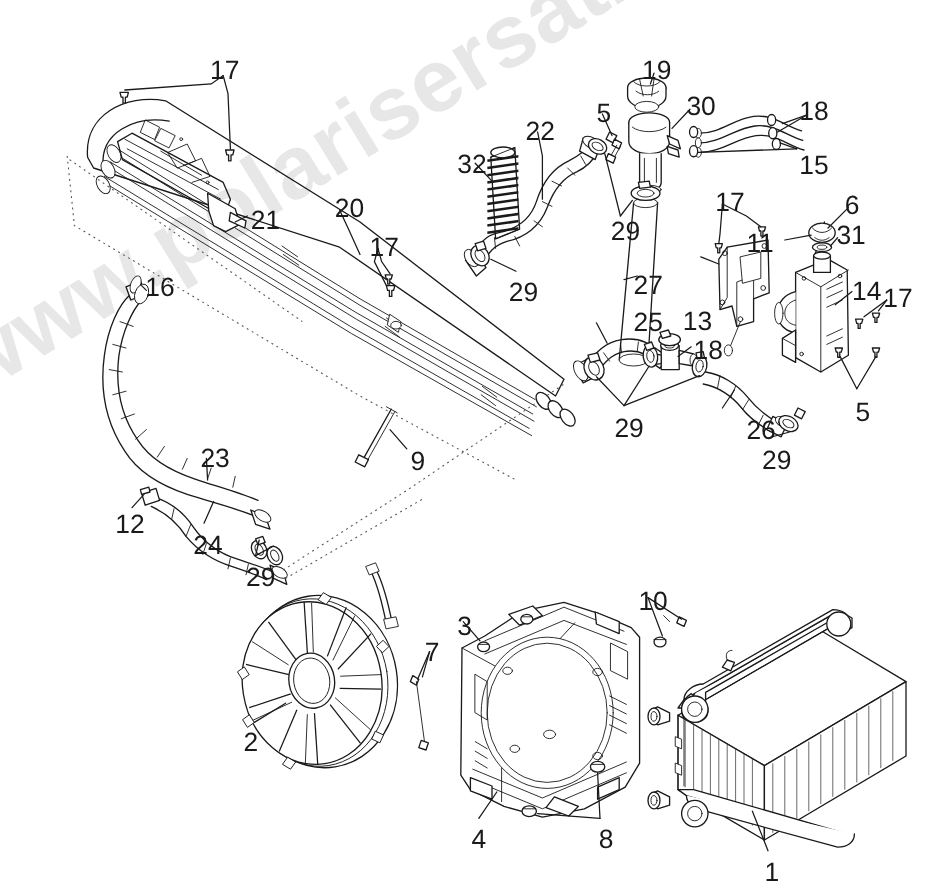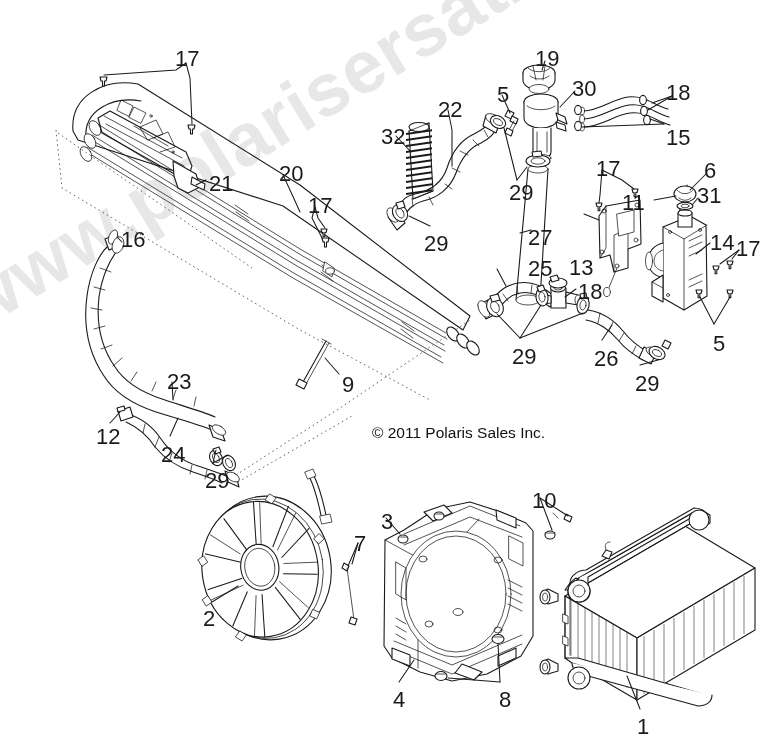--- a/index.html
+++ b/index.html
@@ -658,30 +658,29 @@
   <div class="callout-num" style="left:569px;top:211px;margin-top:46px;">13</div>
   <div class="callout-num" style="left:516px;top:227px;margin-left:12px;">27</div>
   <div class="callout-num" style="left:424px;top:233px;">29</div>
   <div class="callout-num" style="left:121px;top:229px;">16</div>
   <div class="callout-num" style="left:710px;top:232px;">14</div>
   <div class="callout-num" style="left:736px;top:238px;">17</div>
   <div class="callout-num" style="left:500px;top:258px;margin-left:28px;">25</div>
   <div class="callout-num" style="left:578px;top:281px;">18</div>
   <div class="callout-num" style="left:713px;top:333px;">5</div>
   <div class="callout-num" style="left:512px;top:346px;">29</div>
-  <div class="callout-num" style="left:594px;top:348px;">26</div>
+  <div class="callout-num" style="left:622px;top:348px;">26</div>
   <div class="callout-num" style="left:635px;top:373px;">29</div>
   <div class="callout-num" style="left:167px;top:371px;">23</div>
   <div class="callout-num" style="left:342px;top:374px;">9</div>
   <div class="callout-num" style="left:96px;top:426px;">12</div>
   <div class="callout-num" style="left:161px;top:444px;">24</div>
   <div class="callout-num" style="left:205px;top:470px;">29</div>
   <div class="callout-num" style="left:532px;top:490px;">10</div>
   <div class="callout-num" style="left:381px;top:511px;">3</div>
   <div class="callout-num" style="left:354px;top:533px;">7</div>
   <div class="callout-num" style="left:203px;top:608px;">2</div>
   <div class="callout-num" style="left:393px;top:689px;">4</div>
   <div class="callout-num" style="left:499px;top:689px;">8</div>
   <div class="callout-num" style="left:637px;top:716px;">1</div>
 
-  <div id="copyright" style="left:372px;top:424px;">© 2011 Polaris Sales Inc.</div>
 
 </div>
 
 </body></html>

